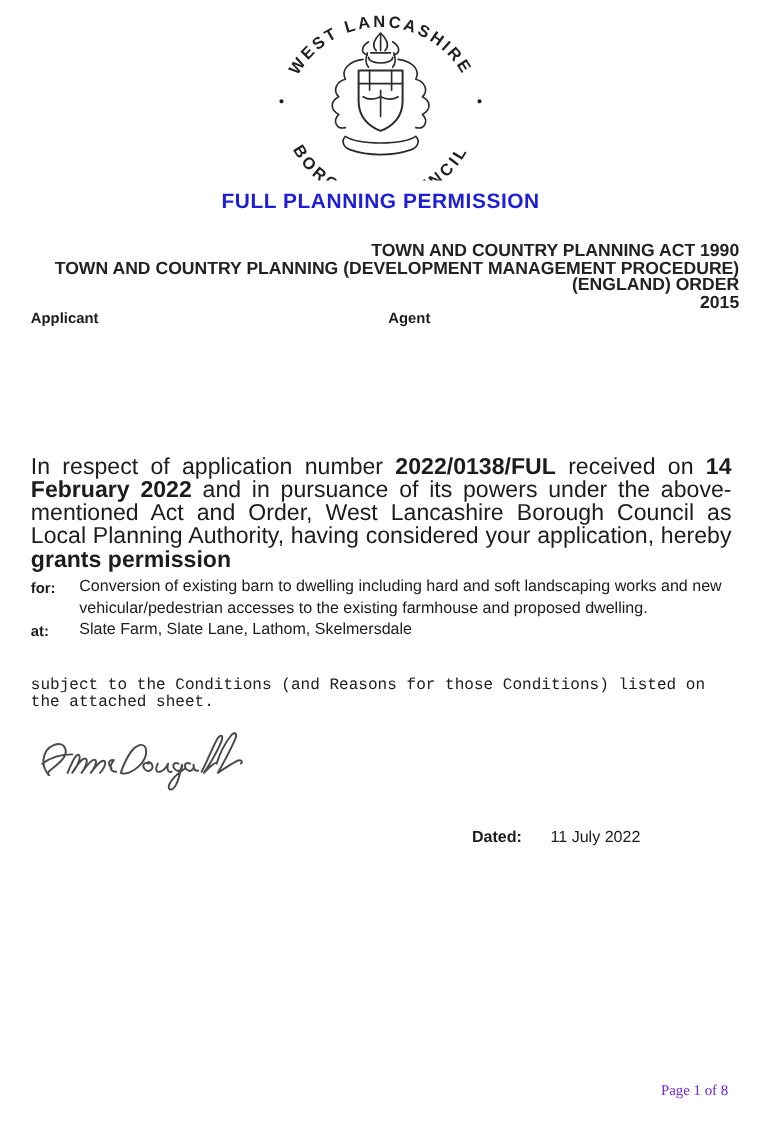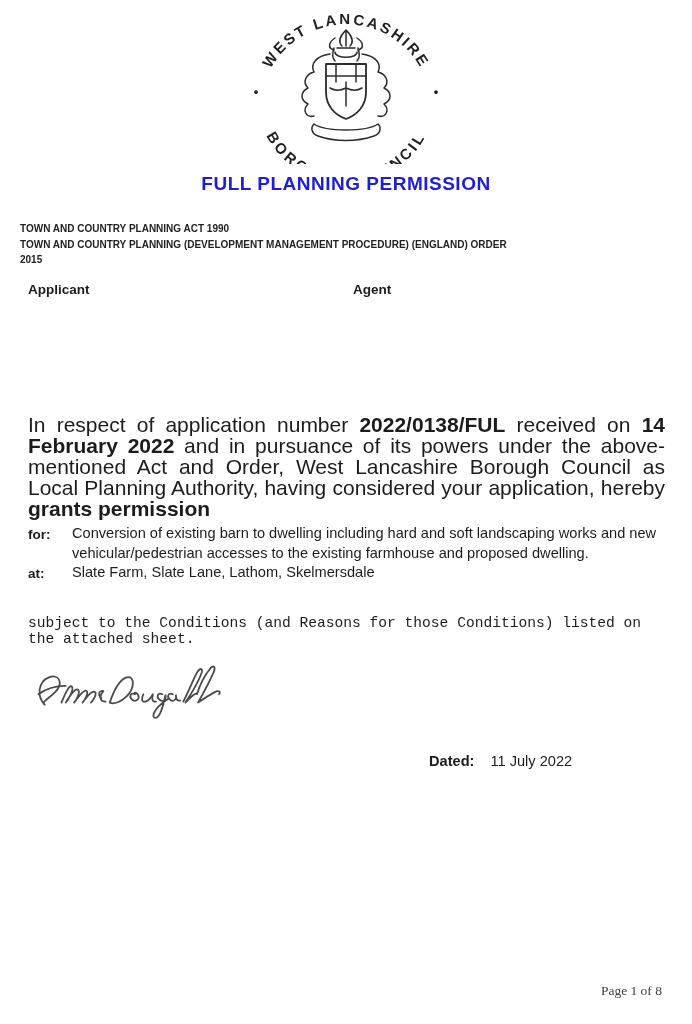--- a/index.html
+++ b/index.html
@@ -29,22 +29,22 @@
     font-size: 19px;
     font-weight: bold;
     letter-spacing: 0.5px;
     color: var(--title-blue, #1e1ed7);
   }
   .act-lines {
     position: absolute;
     top: 221px;
     left: 20px;
     right: 20px;
-    text-align: left;
-    font-size: 10px;
+    text-align: right;
+    font-size: 16px;
     font-weight: bold;
     line-height: 15.5px;
     color: #222;
   }
   .party-label { position: absolute; top: 282px; font-size: 13.5px; font-weight: bold; }
   .party-applicant { left: 28px; }
   .party-agent { left: 353px; }
   .grant-para {
     position: absolute;
     top: 414px;
@@ -90,28 +90,28 @@
     line-height: 19px;
     white-space: pre-wrap;
   }
   .dated-row {
     position: absolute;
     top: 753px;
     left: 393px;
     font-size: 14.6px;
   }
   .dated-row .dated-label { font-weight: bold; margin-left: 36px; }
-  .dated-row .dated-value { margin-left: 12px; }
+  .dated-row .dated-value { margin-left: 22px; }
   .page-footer {
     position: absolute;
     top: 983px;
     right: 30px;
     font-family: "Liberation Serif", serif;
     font-size: 13.5px;
-    color: #404040;
+    color: #6d28d9;
   }
   .arc-text {
     font-family: "Liberation Sans", sans-serif;
     font-size: 15px;
     font-weight: bold;
     letter-spacing: 2.5px;
     fill: #1f1f1f;
   }
   .dot-text { font-size: 13px; fill: #1f1f1f; font-weight: bold; }
 </style>

